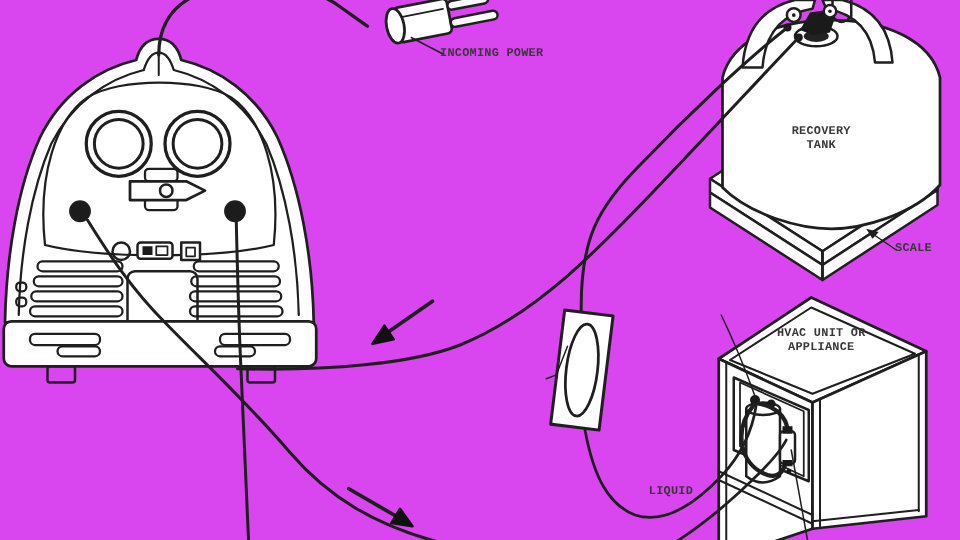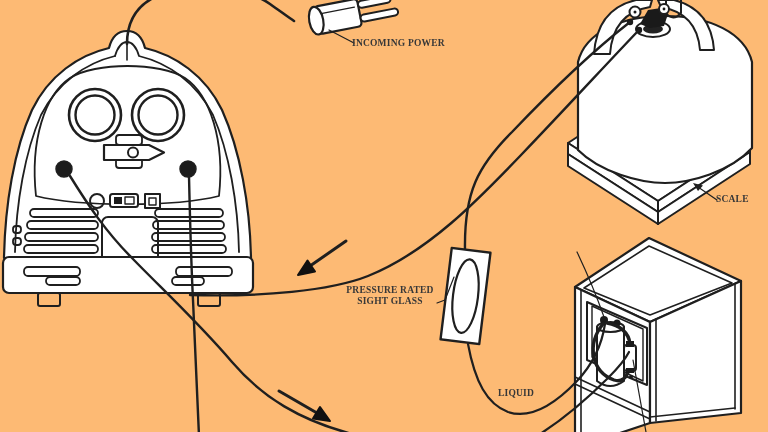--- a/index.html
+++ b/index.html
@@ -1,17 +1,17 @@
 <!DOCTYPE html>
 <html><head>
 <meta charset="utf-8">
 <style>
   html,body{margin:0;padding:0;background:#ffffff;}
-  #stage{position:relative;width:768px;height:432px;background:#fdba74;overflow:hidden;
-         font-family:Liberation Serif, serif;}
+  #stage{position:relative;width:768px;height:432px;background:#d946ef;overflow:hidden;
+         font-family:Liberation Mono, monospace;}
   #lineart{position:absolute;left:0;top:0;}
   .lbl{position:absolute;font-weight:bold;font-size:9.5px;line-height:10.5px;
        color:#383838;letter-spacing:.2px;white-space:nowrap;}
   .lbl.center{text-align:center;white-space:normal;}
 </style>
 </head>
 <body>
 
 <div id="stage">
 
@@ -192,25 +192,29 @@
       <polygon points="298,275 307.5,260.5 315,271.5" fill="#111" stroke="#111" stroke-width="2"></polygon>
     </g>
     <g>
       <line x1="279" y1="391" x2="317" y2="413" stroke-width="3"></line>
       <polygon points="330,421 313,418.5 320,407" fill="#111" stroke="#111" stroke-width="2"></polygon>
     </g>
   </svg>
 
   <div class="lbl" style="left:352px;top:38px;">INCOMING POWER</div>
 
+  <div class="lbl center" style="left:607px;top:100px;width:100px;">
+    <div>RECOVERY</div>
+    <div>TANK</div>
+  </div>
 
   <div class="lbl" style="left:716px;top:194px;">SCALE</div>
 
 
-
-  <div class="lbl center" style="left:338px;top:285px;width:104px;">
-    <div>PRESSURE RATED</div>
-    <div>SIGHT GLASS</div>
+  <div class="lbl center" style="left:607px;top:262px;width:100px;">
+    <div>HVAC UNIT OR</div>
+    <div>APPLIANCE</div>
   </div>
 
-  <div class="lbl" style="left:498px;top:388px;">LIQUID</div>
+
+  <div class="lbl" style="left:519px;top:388px;">LIQUID</div>
 
 </div>
 
 </body></html>

